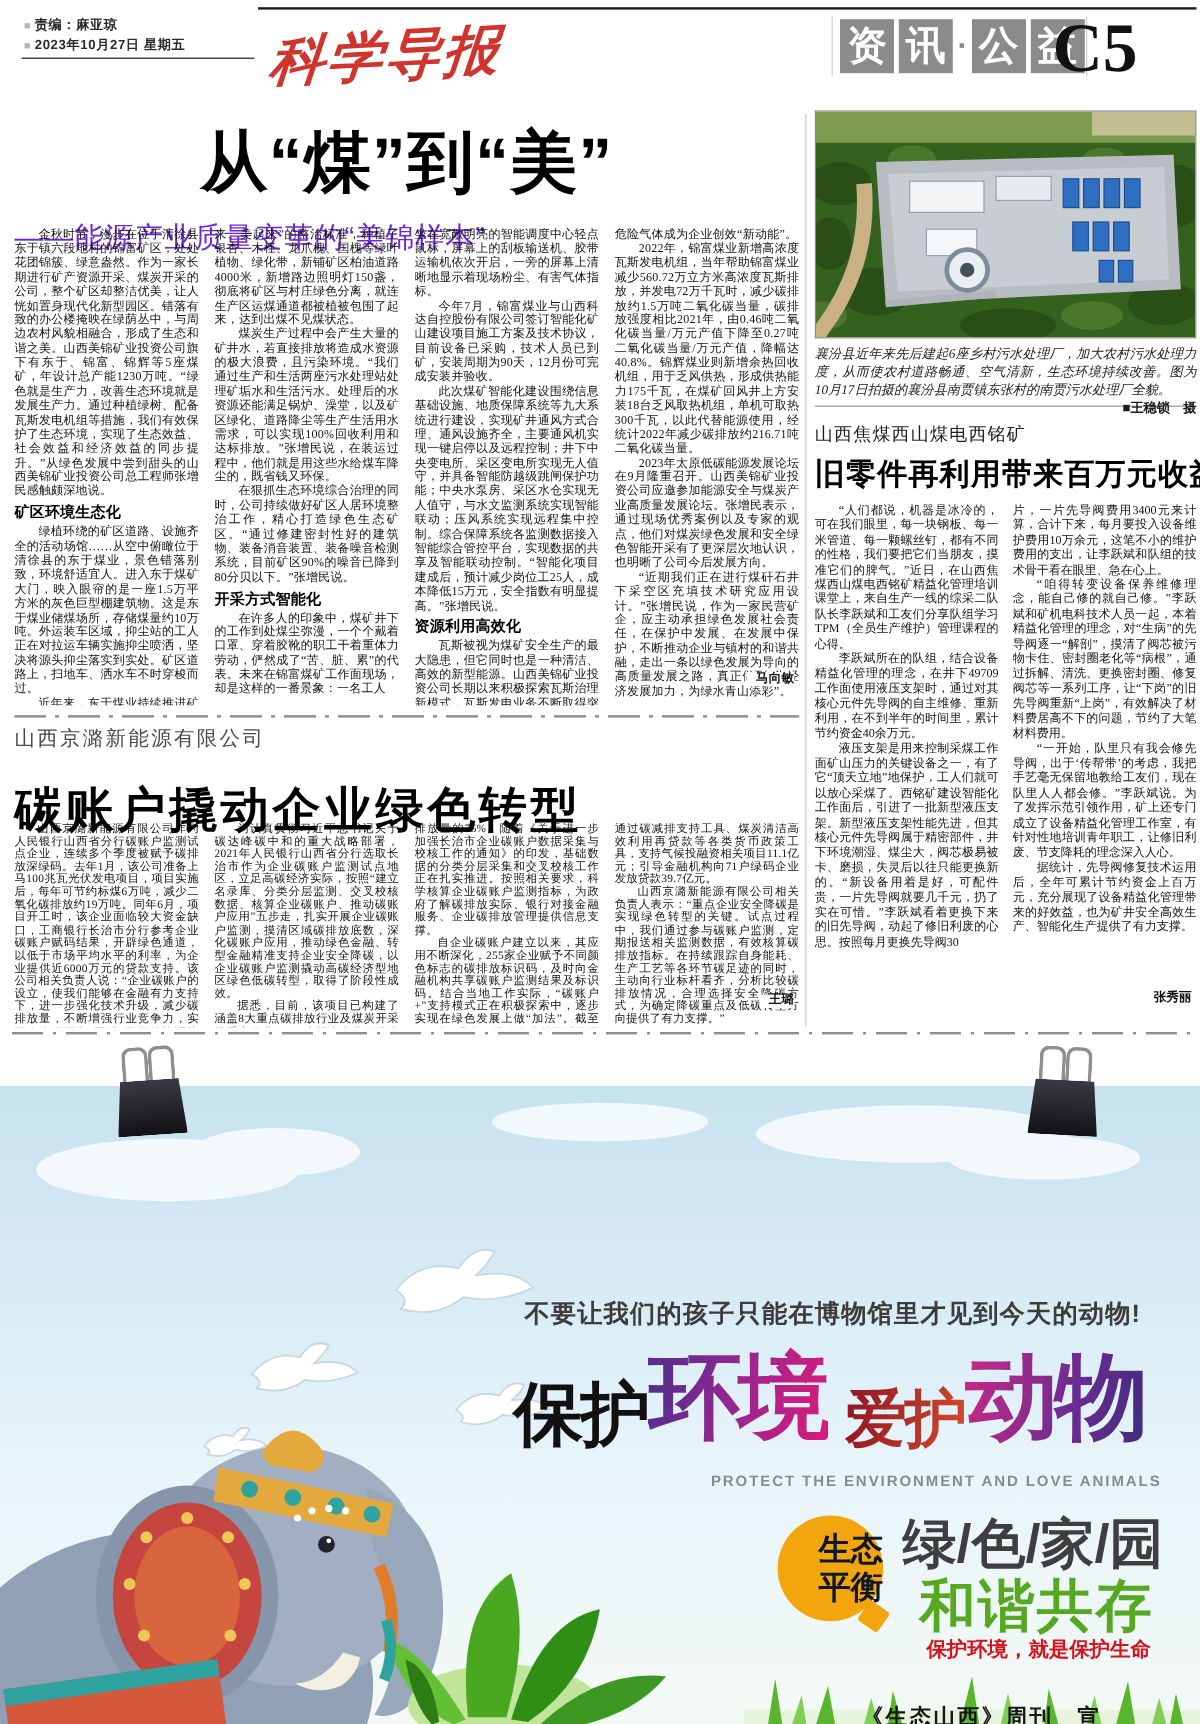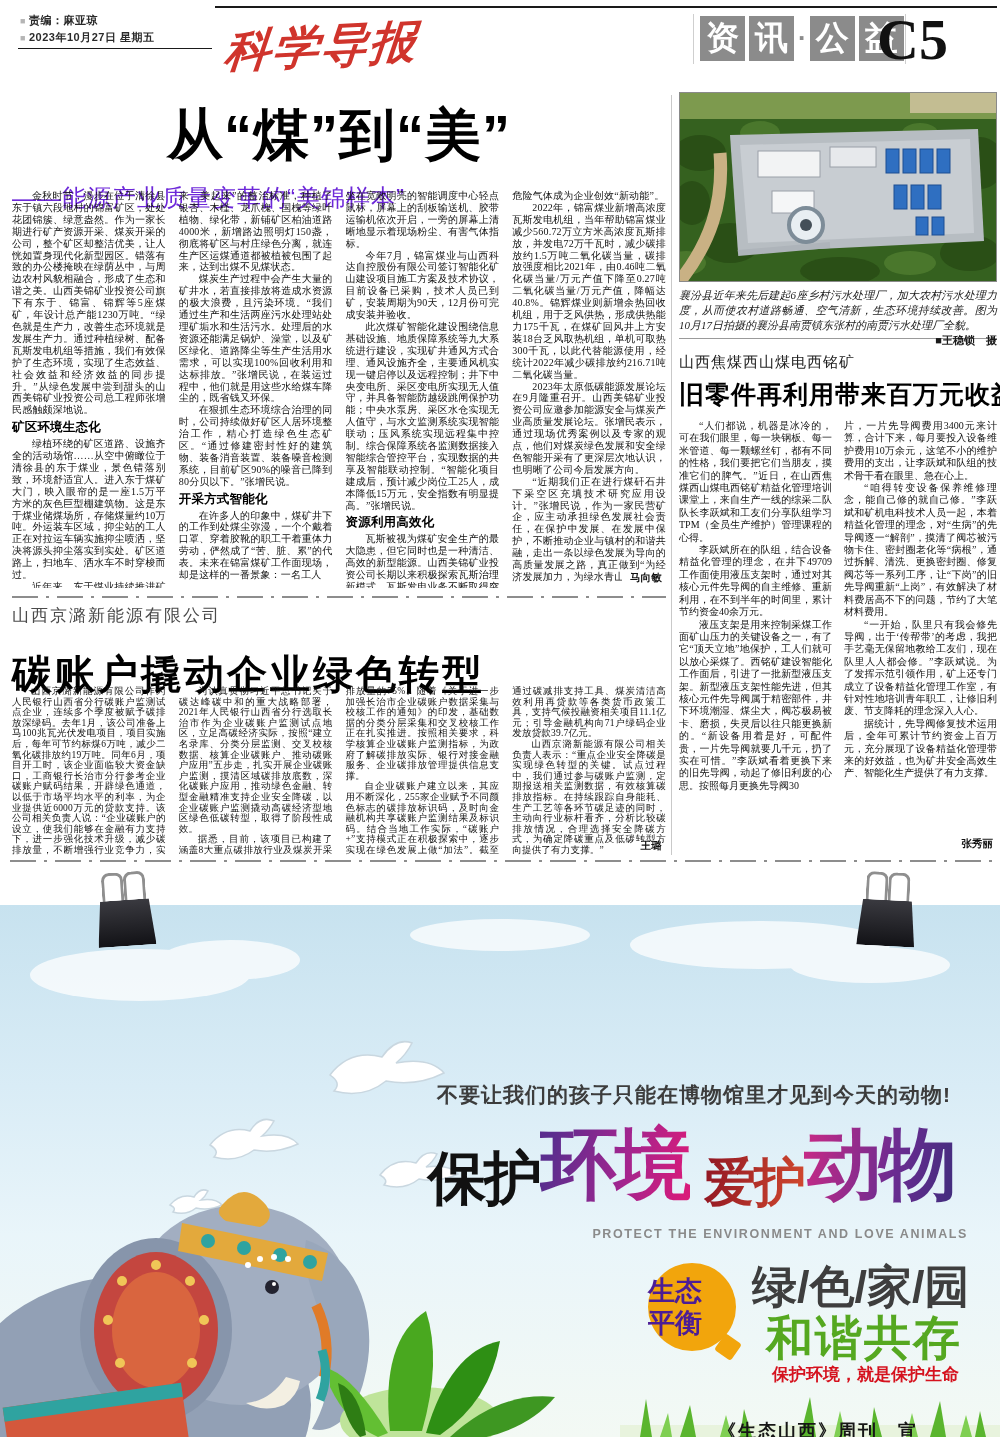--- a/index.html
+++ b/index.html
@@ -21,21 +21,21 @@
   
   .cols{display:flex;gap:13px;}
   .colwrap{flex:1;position:relative;overflow:hidden;}
   .bodytxt{font-family:"Liberation Serif","DejaVu Serif",serif;text-align:justify;color:#111;}
   .bodytxt p{margin:0;text-indent:2em;}
   .bodytxt p.cont{text-indent:0;}
   .bodytxt h4{font-family:"Liberation Sans",sans-serif;font-size:12.5px;margin:6px 0 4px;text-indent:0;color:#000;}
   .a1 .bodytxt{font-size:10px;line-height:11.9px;letter-spacing:.2px;}
   .a2 .bodytxt{font-size:9.5px;line-height:10.6px;}
   .a3 .bodytxt{font-size:10px;line-height:12.4px;}
-  .byline-abs{position:absolute;right:4px;bottom:4px;background:#fff;font-weight:bold;
+  .byline-abs{position:absolute;right:4px;bottom:16px;background:#fff;font-weight:bold;
               font-size:10.5px;padding-left:8px;font-family:"Liberation Serif",serif;}
   .dashdot{height:2px;background-image:repeating-linear-gradient(to right,#8d8d8d 0 26px,transparent 26px 34px,#8d8d8d 34px 37px,transparent 37px 45px);}
   .h1main{font-size:56px;font-weight:bold;letter-spacing:1px;color:#000;text-align:center;white-space:nowrap;}
   .sub1{font-size:24px;color:#6d28d9;text-align:left;letter-spacing:1px;}
   .kicker2{font-size:17px;color:#4a4a4a;letter-spacing:2px;}
   .h2carbon{font-family:"Liberation Serif","DejaVu Serif",serif;font-weight:bold;font-size:40px;color:#000;letter-spacing:3px;white-space:nowrap;}
   .kicker3{font-size:15px;color:#1d1d1d;letter-spacing:1px;}
   .h3parts{font-family:"Liberation Serif","DejaVu Serif",serif;font-weight:bold;font-size:25px;color:#000;letter-spacing:1px;white-space:nowrap;}
   .caption{font-family:"Liberation Serif","DejaVu Serif",serif;font-style:italic;font-size:11px;line-height:15px;
            text-align:justify;color:#1a1a1a;}
@@ -48,22 +48,22 @@
   .tagline{font-size:21px;font-weight:bold;color:#3c3c3c;letter-spacing:1px;text-align:center;white-space:nowrap;}
   .slogan{display:flex;align-items:flex-end;white-space:nowrap;}
   .sl-bk{font-size:58px;font-weight:bold;color:#111;letter-spacing:-2px;}
   .sl-g1{font-size:78px;font-weight:bold;background:linear-gradient(100deg,#5b2d8e 10%,#a1258f 55%,#d81b7a 95%);
          -webkit-background-clip:text;background-clip:text;color:transparent;letter-spacing:-3px;text-align:center;}
   .sl-rd{font-size:52px;font-weight:bold;background:linear-gradient(100deg,#8f1523,#d34a2e);
          -webkit-background-clip:text;background-clip:text;color:transparent;margin-left:14px;letter-spacing:-2px;}
   .sl-g2{font-size:78px;font-weight:bold;background:linear-gradient(100deg,#c42a86 5%,#6a2c91 60%,#3f2d7c 100%);
          -webkit-background-clip:text;background-clip:text;color:transparent;letter-spacing:-3px;}
   .engline{font-size:12.5px;font-weight:bold;color:#8a8a8a;letter-spacing:1.6px;white-space:nowrap;}
-  .bubble{width:88px;height:88px;border-radius:50%;background:#f2a50c;color:#4c1d95;display:flex;flex-direction:column;
-          align-items:flex-start;justify-content:center;font-size:27px;font-weight:bold;line-height:32px;}
+  .bubble{width:88px;height:88px;border-radius:50%;background:#f2a50c;color:#0f172a;display:flex;flex-direction:column;
+          align-items:flex-end;justify-content:center;font-size:27px;font-weight:bold;line-height:32px;}
   .bubble-tail{width:20px;height:20px;background:#f2a50c;transform:rotate(35deg);border-radius:3px;}
   .greenhome{font-size:45px;font-weight:bold;color:#3e3e3e;letter-spacing:0px;white-space:nowrap;}
   .harmony{font-size:47px;font-weight:bold;color:#55a820;letter-spacing:2px;white-space:nowrap;}
   .rednote{font-family:"Liberation Serif","DejaVu Serif",serif;font-size:17px;font-weight:bold;color:#d5121e;white-space:nowrap;}
   .publisher{font-size:18px;font-weight:bold;color:#161616;letter-spacing:2px;white-space:nowrap;}
   
   .clip{position:absolute;width:58px;height:74px;}
   .clip .wireL,.clip .wireR{position:absolute;top:0;width:16px;height:34px;border:3px solid #8f8f8f;
         border-bottom:none;border-radius:8px 8px 0 0;background:transparent;}
   .clip .wireL{left:7px;} .clip .wireR{right:7px;}

